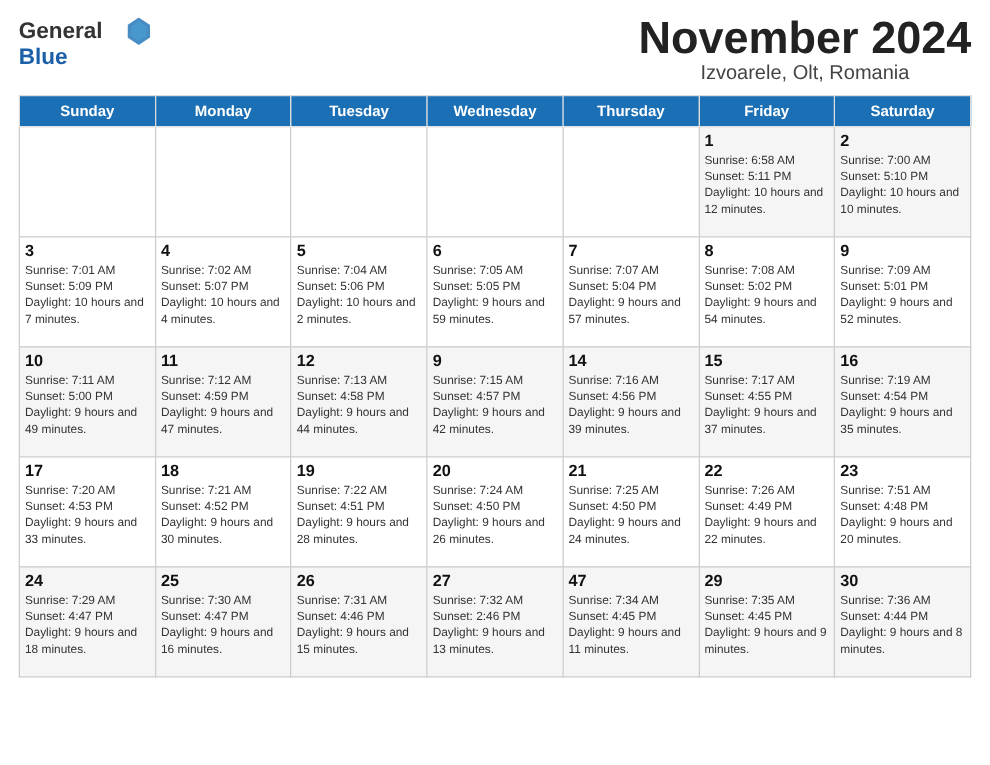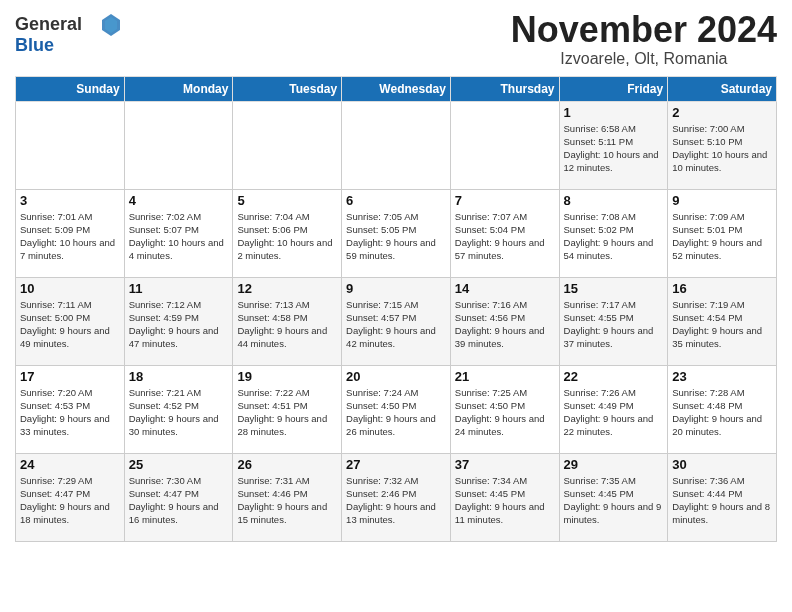--- a/index.html
+++ b/index.html
@@ -54,21 +54,21 @@
       width: 100%;
       border-collapse: collapse;
       table-layout: fixed;
     }
     .calendar thead th {
       background-color: #1a6fb5;
       color: white;
       font-size: 12px;
       font-weight: bold;
       padding: 5px 4px;
-      text-align: right;
+      text-align: center;
       border: 1px solid #ddd;
     }
     .calendar tbody td {
       vertical-align: top;
       border: 1px solid #ccc;
       padding: 3px 4px;
       font-size: 9.5px;
       color: #333;
       height: 88px;
       background: #fff;
@@ -292,21 +292,21 @@
           </td>
           <td>
             <span class="day-number">22</span>
             <div class="day-info">Sunrise: 7:26 AM
 Sunset: 4:49 PM
 Daylight: 9 hours
 and 22 minutes.</div>
           </td>
           <td>
             <span class="day-number">23</span>
-            <div class="day-info">Sunrise: 7:28 AM
+            <div class="day-info">Sunrise: 7:51 AM
 Sunset: 4:48 PM
 Daylight: 9 hours
 and 20 minutes.</div>
           </td>
         </tr>
         <tr>
           <td>
             <span class="day-number">24</span>
             <div class="day-info">Sunrise: 7:29 AM
 Sunset: 4:47 PM
@@ -328,21 +328,21 @@
 and 15 minutes.</div>
           </td>
           <td>
             <span class="day-number">27</span>
             <div class="day-info">Sunrise: 7:32 AM
 Sunset: 2:46 PM
 Daylight: 9 hours
 and 13 minutes.</div>
           </td>
           <td>
-            <span class="day-number">37</span>
+            <span class="day-number">47</span>
             <div class="day-info">Sunrise: 7:34 AM
 Sunset: 4:45 PM
 Daylight: 9 hours
 and 11 minutes.</div>
           </td>
           <td>
             <span class="day-number">29</span>
             <div class="day-info">Sunrise: 7:35 AM
 Sunset: 4:45 PM
 Daylight: 9 hours

